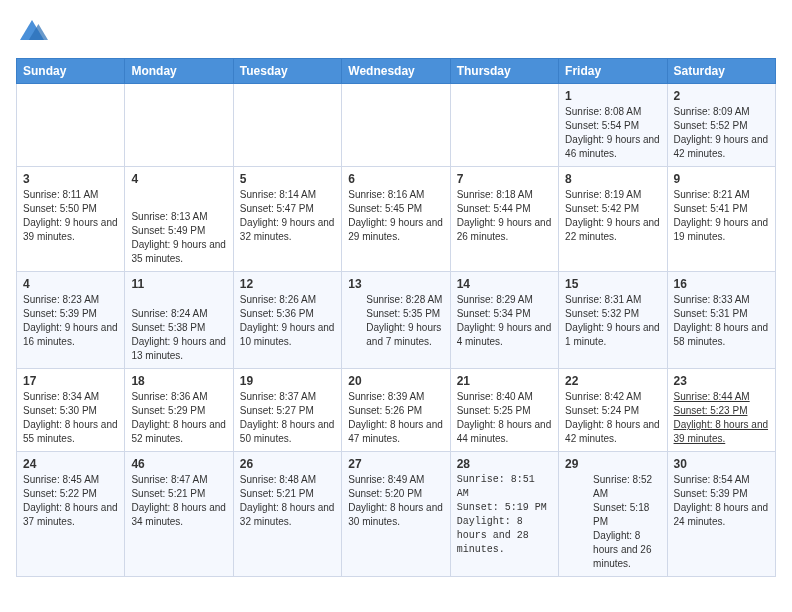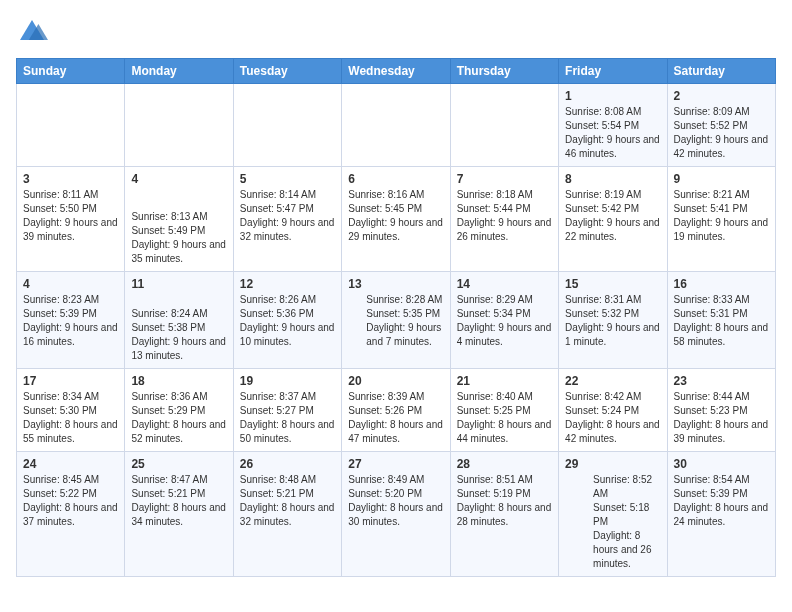--- a/index.html
+++ b/index.html
@@ -274,53 +274,53 @@
 Daylight: 8 hours and 44 minutes.</div>
           </td>
           <td>
             <span class="day-num">22</span>
             <div class="cell-content" style="white-space: pre-line;">Sunrise: 8:42 AM
 Sunset: 5:24 PM
 Daylight: 8 hours and 42 minutes.</div>
           </td>
           <td>
             <span class="day-num">23</span>
-            <div class="cell-content" style="white-space: pre-line;">Sunrise: 8:44 AM
+            <div class="cell-content" style="white-space: pre-line; text-decoration: underline;">Sunrise: 8:44 AM
 Sunset: 5:23 PM
 Daylight: 8 hours and 39 minutes.</div>
           </td>
         </tr>
         <tr>
           <td>
             <span class="day-num">24</span>
             <div class="cell-content" style="white-space: pre-line;">Sunrise: 8:45 AM
 Sunset: 5:22 PM
 Daylight: 8 hours and 37 minutes.</div>
           </td>
           <td>
-            <span class="day-num">25</span>
+            <span class="day-num">46</span>
             <div class="cell-content" style="white-space: pre-line;">Sunrise: 8:47 AM
 Sunset: 5:21 PM
 Daylight: 8 hours and 34 minutes.</div>
           </td>
           <td>
             <span class="day-num">26</span>
             <div class="cell-content" style="white-space: pre-line;">Sunrise: 8:48 AM
 Sunset: 5:21 PM
 Daylight: 8 hours and 32 minutes.</div>
           </td>
           <td>
             <span class="day-num">27</span>
             <div class="cell-content" style="white-space: pre-line;">Sunrise: 8:49 AM
 Sunset: 5:20 PM
 Daylight: 8 hours and 30 minutes.</div>
           </td>
           <td>
             <span class="day-num">28</span>
-            <div class="cell-content" style="white-space: pre-line;">Sunrise: 8:51 AM
+            <div class="cell-content" style="white-space: pre-line; font-family: Liberation Mono, monospace;">Sunrise: 8:51 AM
 Sunset: 5:19 PM
 Daylight: 8 hours and 28 minutes.</div>
           </td>
           <td>
             <span class="day-num">29</span>
             <div class="cell-content" style="white-space: pre-line; margin-left: 28px;">Sunrise: 8:52 AM
 Sunset: 5:18 PM
 Daylight: 8 hours and 26 minutes.</div>
           </td>
           <td>

